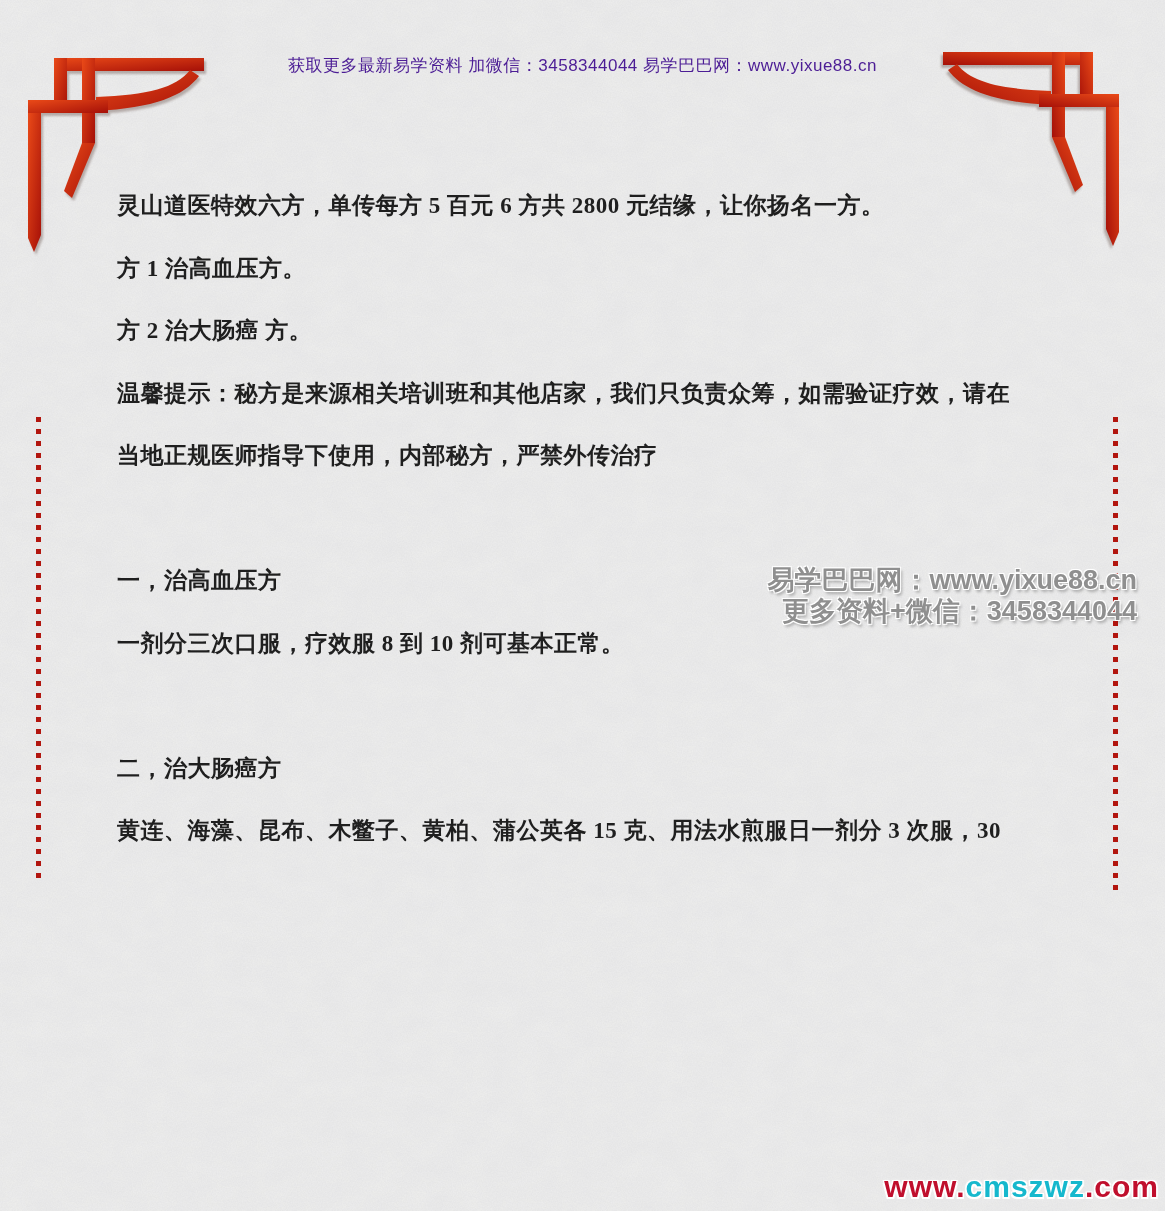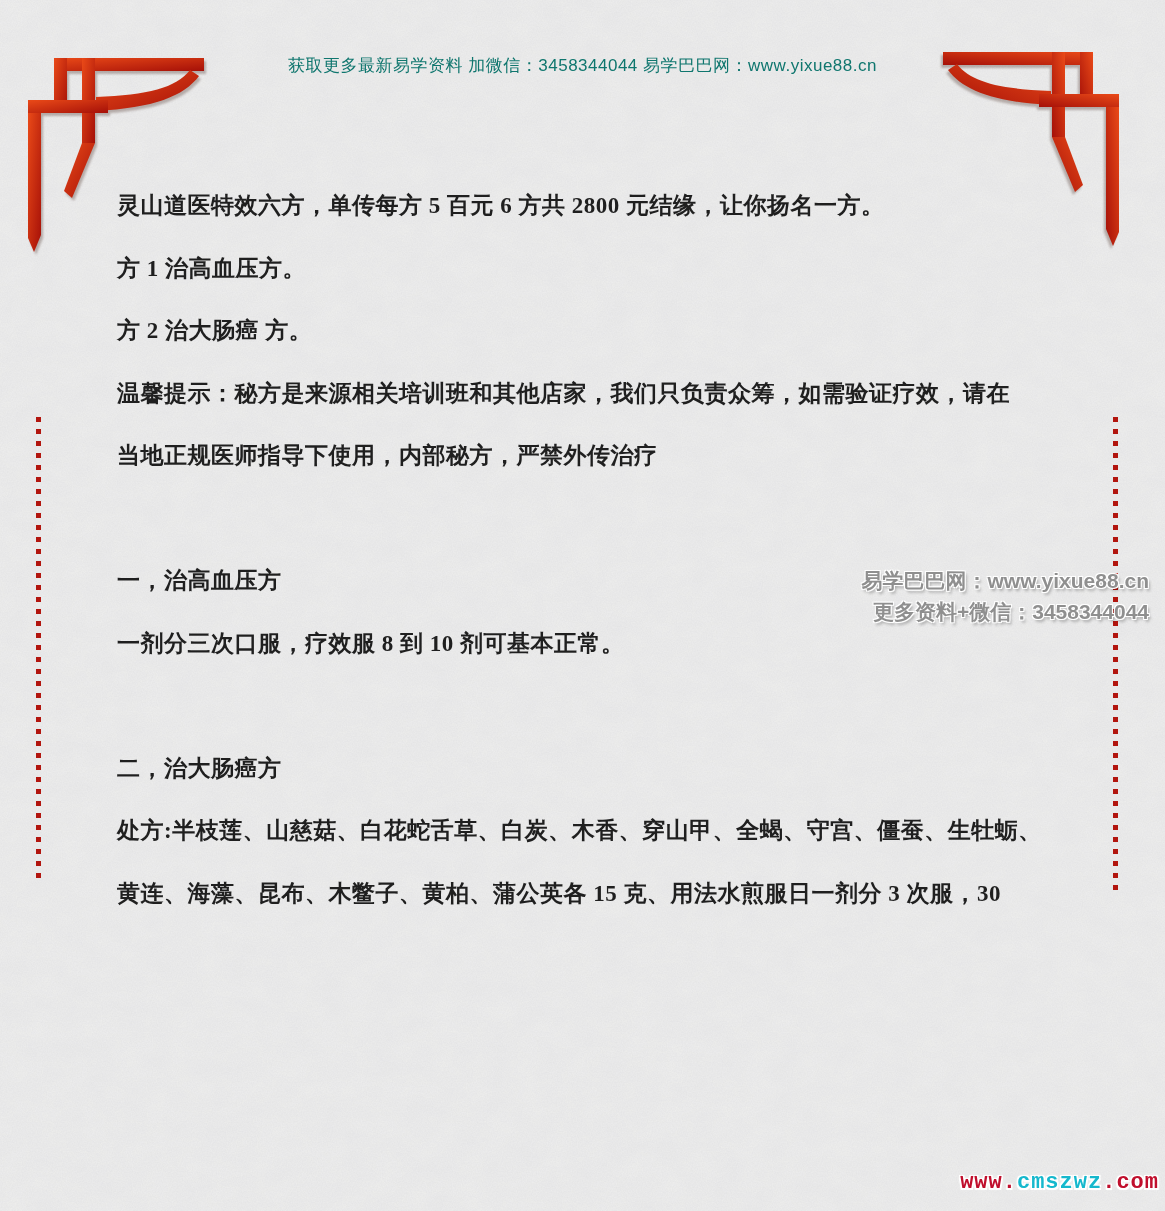--- a/index.html
+++ b/index.html
@@ -4,45 +4,45 @@
 <style>
   html,body { margin:0; padding:0; }
   body {
     width:1165px; height:1211px; overflow:hidden; position:relative;
     background:#eeeeed;
     font-family:"Liberation Sans", sans-serif;
   }
   .texture { position:absolute; left:0; top:0; width:1165px; height:1211px; z-index:0; }
   .top-notice {
     position:absolute; top:54px; left:0; width:100%; text-align:center;
-    font-size:17px; letter-spacing:.5px; color:#0f766e; z-index:3; font-weight:500;
+    font-size:17px; letter-spacing:.5px; color:#4c1d95; z-index:3; font-weight:500;
     white-space:nowrap;
   }
   .corner { position:absolute; z-index:2; filter:drop-shadow(2px 3px 1px rgba(60,30,20,.30)); }
   .corner.left  { left:26px; top:50px; }
   .corner.right { right:44px; top:44px; transform:scaleX(-1); }
   .dotted {
     position:absolute; width:5px; z-index:2;
     background:repeating-linear-gradient(to bottom,#b2150e 0 5px, rgba(0,0,0,0) 5px 12px);
   }
   .dotted.left  { left:36px;  top:417px; height:468px; }
   .dotted.right { left:1113px; top:417px; height:474px; }
   .doc {
     position:absolute; left:117px; top:175px; width:930px; z-index:3;
     color:#1f1f1f; font-size:23px; font-weight:700;
   }
   .doc .line { height:62.5px; line-height:62.5px; white-space:nowrap; letter-spacing:.5px;font-family:Liberation Serif, serif; }
   .wm-site {
-    position:absolute; top:565px; right:16px; z-index:4; text-align:right;
-    font-size:21px; font-weight:700; color:#8f8f8f; line-height:31px; white-space:nowrap;
+    position:absolute; top:565px; right:28px; z-index:4; text-align:right;
+    font-size:27px; font-weight:700; color:#8f8f8f; line-height:31px; white-space:nowrap;
     text-shadow:1px 1px 0 #fff,-1px 1px 0 #fff,1px -1px 0 #fff,-1px -1px 0 #fff,2px 3px 3px rgba(0,0,0,.28);
   }
   .wm-footer {
     position:absolute; top:1170px; right:6px; z-index:5;
-    font-family:Liberation Mono, monospace; font-weight:700; font-size:22px;
+    font-family:Liberation Sans, sans-serif; font-weight:700; font-size:30px;
     letter-spacing:1px; white-space:nowrap;
     text-shadow:1.5px 1.5px 0 #fff,-1.5px 1.5px 0 #fff,1.5px -1.5px 0 #fff,-1.5px -1.5px 0 #fff,0 0 4px #fff;
   }
   .wm-footer .red  { color:#c00f2d; }
   .wm-footer .cyan { color:#16b8cd; }
 </style>
 </head>
 <body>
 
 <svg class="texture" xmlns="http://www.w3.org/2000/svg">
@@ -104,21 +104,20 @@
   <div class="line">灵山道医特效六方，单传每方 5 百元 6 方共 2800 元结缘，让你扬名一方。</div>
   <div class="line">方 1 治高血压方。</div>
   <div class="line">方 2 治大肠癌 方。</div>
   <div class="line">温馨提示：秘方是来源相关培训班和其他店家，我们只负责众筹，如需验证疗效，请在</div>
   <div class="line">当地正规医师指导下使用，内部秘方，严禁外传治疗</div>
   <div class="line"></div>
   <div class="line">一，治高血压方</div>
   <div class="line">一剂分三次口服，疗效服 8 到 10 剂可基本正常。</div>
   <div class="line"></div>
   <div class="line">二，治大肠癌方</div>
-  <div class="line">处方:半枝莲、山慈菇、白花蛇舌草、白炭、木香、穿山甲、全蝎、守宫、僵蚕、生牡蛎、</div>
   <div class="line">黄连、海藻、昆布、木鳖子、黄柏、蒲公英各 15 克、用法水煎服日一剂分 3 次服，30</div>
 </div>
 
 <div class="wm-site">
   <div>易学巴巴网：www.yixue88.cn</div>
   <div>更多资料+微信：3458344044</div>
 </div>
 
 <div class="wm-footer"><span class="red">www.</span><span class="cyan">cmszwz</span><span class="red">.com</span></div>
 

